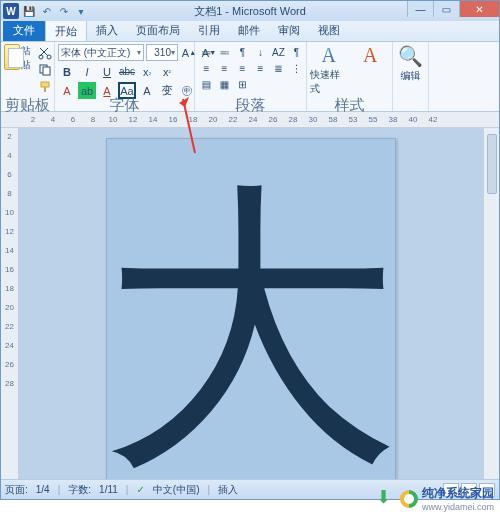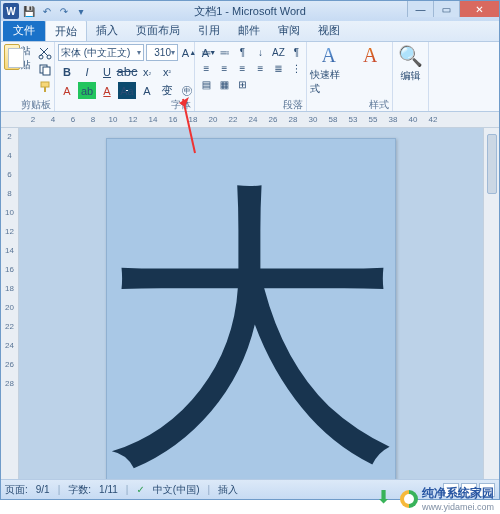--- a/index.html
+++ b/index.html
@@ -17,38 +17,38 @@
   .winbtns .max{background:#cfe1f5;color:#2a4c73;}
   .winbtns .close{background:#d9695f;color:#fff;width:40px;}
   
   .tabrow{height:21px;background:linear-gradient(#e9f1fa,#dce9f8);display:flex;align-items:flex-end;font-size:11px;padding-left:2px;border-bottom:1px solid #b5cbe4;}
   .file-tab{background:#1a72c9;color:#fff;padding:3px 10px;height:21px;display:flex;align-items:center;border-radius:2px 2px 0 0;}
   .tab{padding:3px 9px;color:#2a4c73;height:21px;display:flex;align-items:center;}
   .tab.active{background:#f4f8fd;border:1px solid #b5cbe4;border-bottom:none;border-radius:2px 2px 0 0;}
   
   .ribbon{height:70px;background:#f4f8fd;border-bottom:1px solid #b5cbe4;display:flex;font-size:10px;color:#2a4c73;}
   .group{border-right:1px solid #d0ddef;display:flex;flex-direction:column;padding:2px 3px 0 3px;position:relative;}
-  .group-label{text-align:right;font-size:10px;color:#5a7596;height:12px;line-height:12px;}
+  .group-label{text-align:center;font-size:15px;color:#5a7596;height:12px;line-height:12px;}
   .group-body{flex:1;display:flex;align-items:flex-start;}
   
   .g-clip .group-body{flex-direction:row;gap:3px;}
   .paste-big{width:30px;display:flex;flex-direction:row;align-items:flex-start;gap:1px;}
   .paste-icon{width:22px;height:26px;background:linear-gradient(#fff3c6,#f6d77a);border:1px solid #c9a73e;position:relative;border-radius:2px;}
   .paste-icon:after{content:"";position:absolute;top:3px;left:3px;width:14px;height:18px;background:#fff;border:1px solid #b6c3d1;}
   .clip-small{display:flex;flex-direction:column;gap:3px;padding-top:2px;}
   .clip-small span{width:16px;height:14px;display:flex;align-items:center;justify-content:center;border:1px solid transparent;}
   
   .g-font{width:140px;}
   .font-row1{display:flex;gap:2px;align-items:center;}
   .font-combo{height:17px;border:1px solid #9fb9d6;background:#fff;font-size:10px;padding:0 2px;display:flex;align-items:center;justify-content:space-between;}
   .font-combo .dd{font-size:8px;color:#5a7596;}
   .font-row2,.font-row3{display:flex;gap:2px;margin-top:2px;}
   .ico-btn{width:18px;height:17px;border:1px solid transparent;display:flex;align-items:center;justify-content:center;font-size:11px;color:#2a4c73;background:transparent;}
   .ico-btn sup{font-size:7px;}
-  .ico-btn.hl{border:8px solid #0c4a6e;}
+  .ico-btn.hl{border:2px solid #0c4a6e;}
   .arrow-annot{position:absolute;left:178px;top:96px;width:18px;height:60px;pointer-events:none;z-index:30;}
   .arrow-annot svg{overflow:visible;}
   
   .g-para{width:112px;}
   .para-row{display:flex;gap:1px;margin-top:1px;}
   .pico{width:17px;height:15px;display:flex;align-items:center;justify-content:center;font-size:10px;}
   
   .g-style .big-btn,.g-edit .big-btn{width:38px;display:flex;flex-direction:column;align-items:center;font-size:10px;gap:1px;}
   .style-A{font-size:20px;font-family:serif;background:linear-gradient(#6fa8e6,#2b579a);-webkit-background-clip:text;color:transparent;}
   .style-ico{font-size:20px;}
@@ -161,21 +161,21 @@
             </div>
           <div class="ico-btn">
               <span>A</span>
               <sup>▼</sup>
             </div>
         </div>
         <div class="font-row2">
           <div class="ico-btn" style="font-weight:bold">B</div>
           <div class="ico-btn" style="font-style:italic">I</div>
           <div class="ico-btn" style="text-decoration:underline">U</div>
-          <div class="ico-btn" style="text-decoration:line-through;font-size:13px">abc</div>
+          <div class="ico-btn" style="text-decoration:line-through;font-size:10px">abc</div>
           <div class="ico-btn">
               <span>x</span>
               <sub style="font-size:7px">₂</sub>
             </div>
           <div class="ico-btn">
               <span>x</span>
               <sup>²</sup>
             </div>
         </div>
         <div class="font-row3">
@@ -296,21 +296,21 @@
         <div class="big-char">大</div>
       </div>
     </div>
     <div class="vscroll">
       <div class="thumb"></div>
     </div>
   </div>
 
   <div class="status">
     <span>页面:</span>
-    <span>9/1</span>
+    <span>1/4</span>
     <span class="sep">|</span>
     <span>字数:</span>
     <span>1/11</span>
     <span class="sep">|</span>
     <span style="color:#2e9e4f">✓</span>
     <span>中文(中国)</span>
     <span class="sep">|</span>
     <span>插入</span>
     <div class="right">
       <div class="view-ico"></div>

